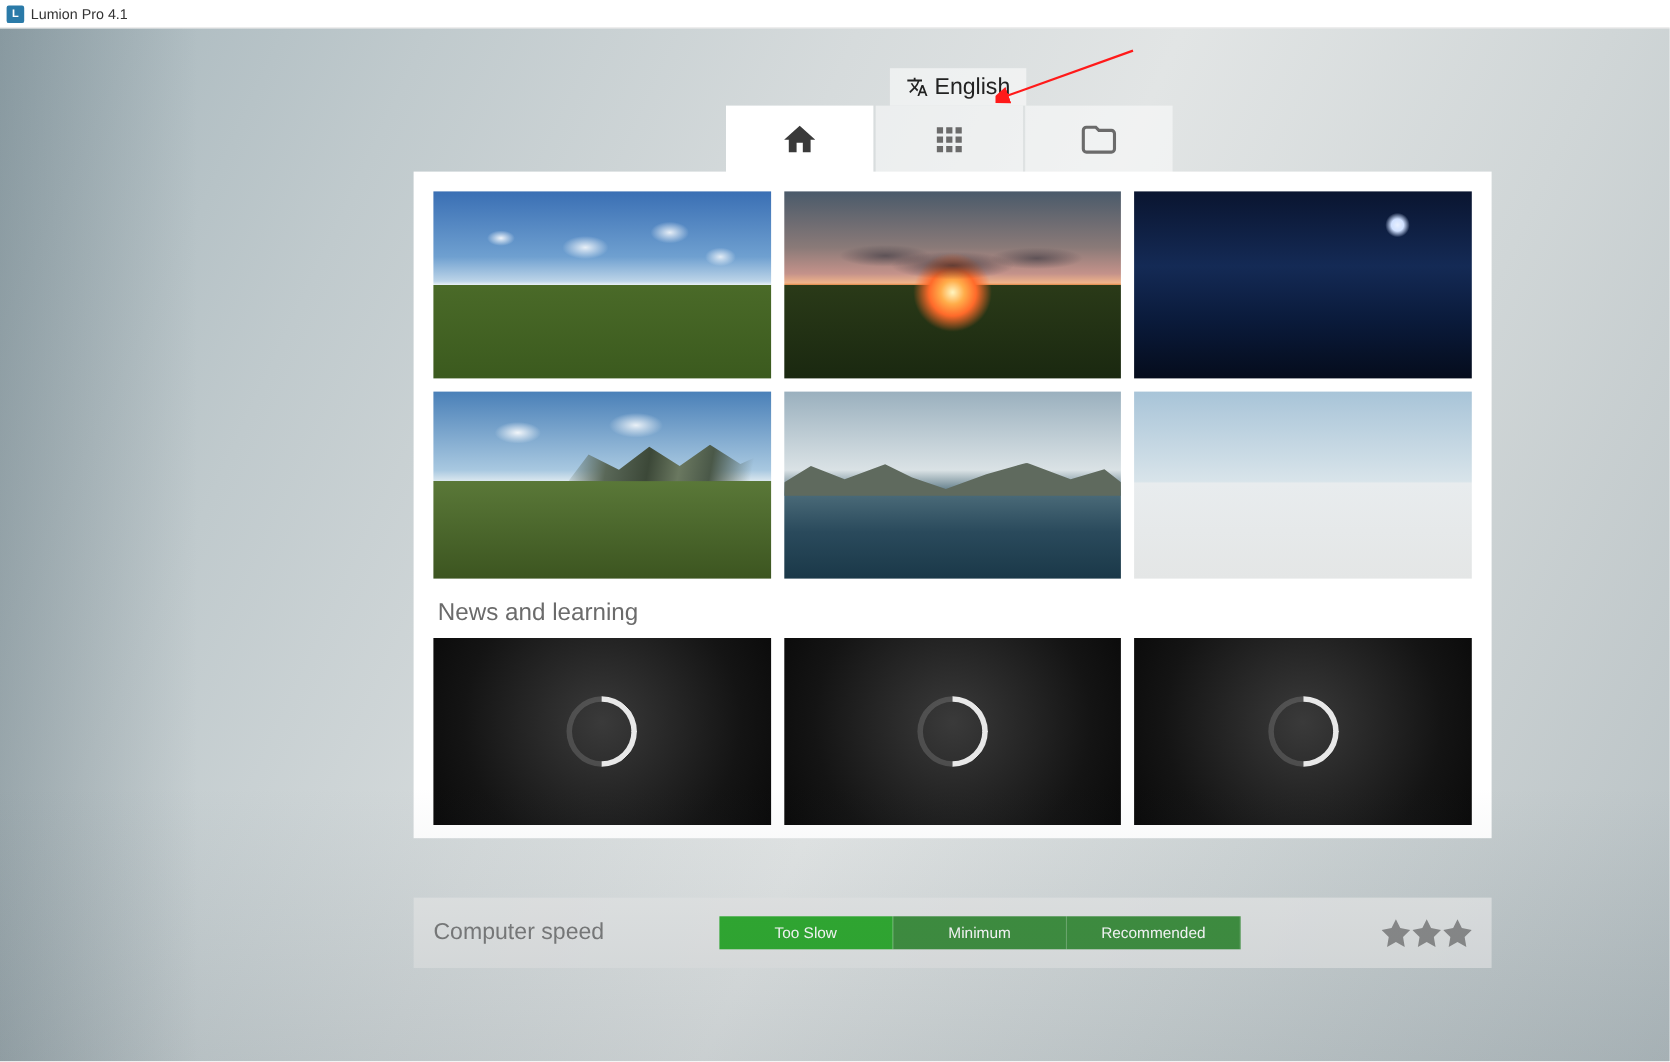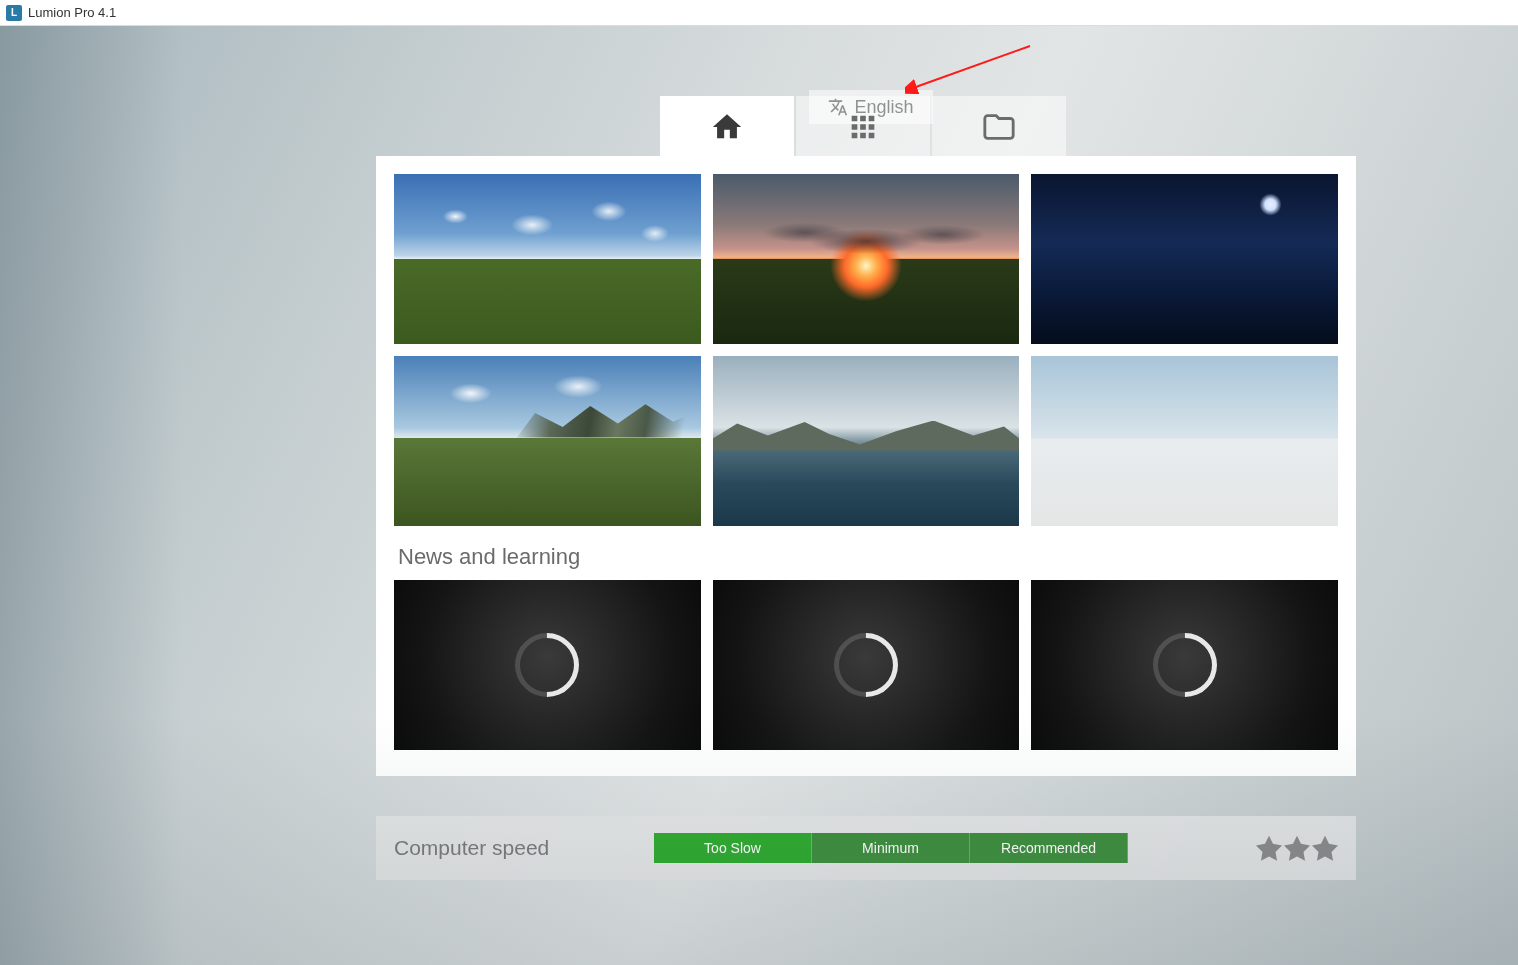--- a/index.html
+++ b/index.html
@@ -70,24 +70,23 @@
     position: absolute;
     top: 36px;
     left: 809px;
     width: 124px;
     height: 34px;
     background: rgba(255,255,255,0.55);
     display: flex;
     align-items: center;
     justify-content: center;
     gap: 6px;
-    font-size: 18px;
+    font-size: 21px;
     color: #222;
     cursor: pointer;
-    margin-top: 28px;
   }
 
   
   .tabs {
     position: absolute;
     top: 70px;
     left: 660px;
     display: flex;
     gap: 2px;
     height: 62px;
@@ -107,21 +106,21 @@
   .tab svg { width: 34px; height: 34px; fill: #3a3a3a; }
   .tab:not(.active) svg { fill: #6b6b6b; }
 
   
   .panel {
     position: absolute;
     top: 130px;
     left: 376px;
     width: 980px;
     background: #ffffff;
-    padding: 18px 18px 26px 18px;
+    padding: 18px 18px 12px 18px;
   }
   .thumb-grid {
     display: grid;
     grid-template-columns: repeat(3, 1fr);
     gap: 12px;
   }
   .thumb {
     height: 170px;
     background: #888;
     cursor: pointer;

